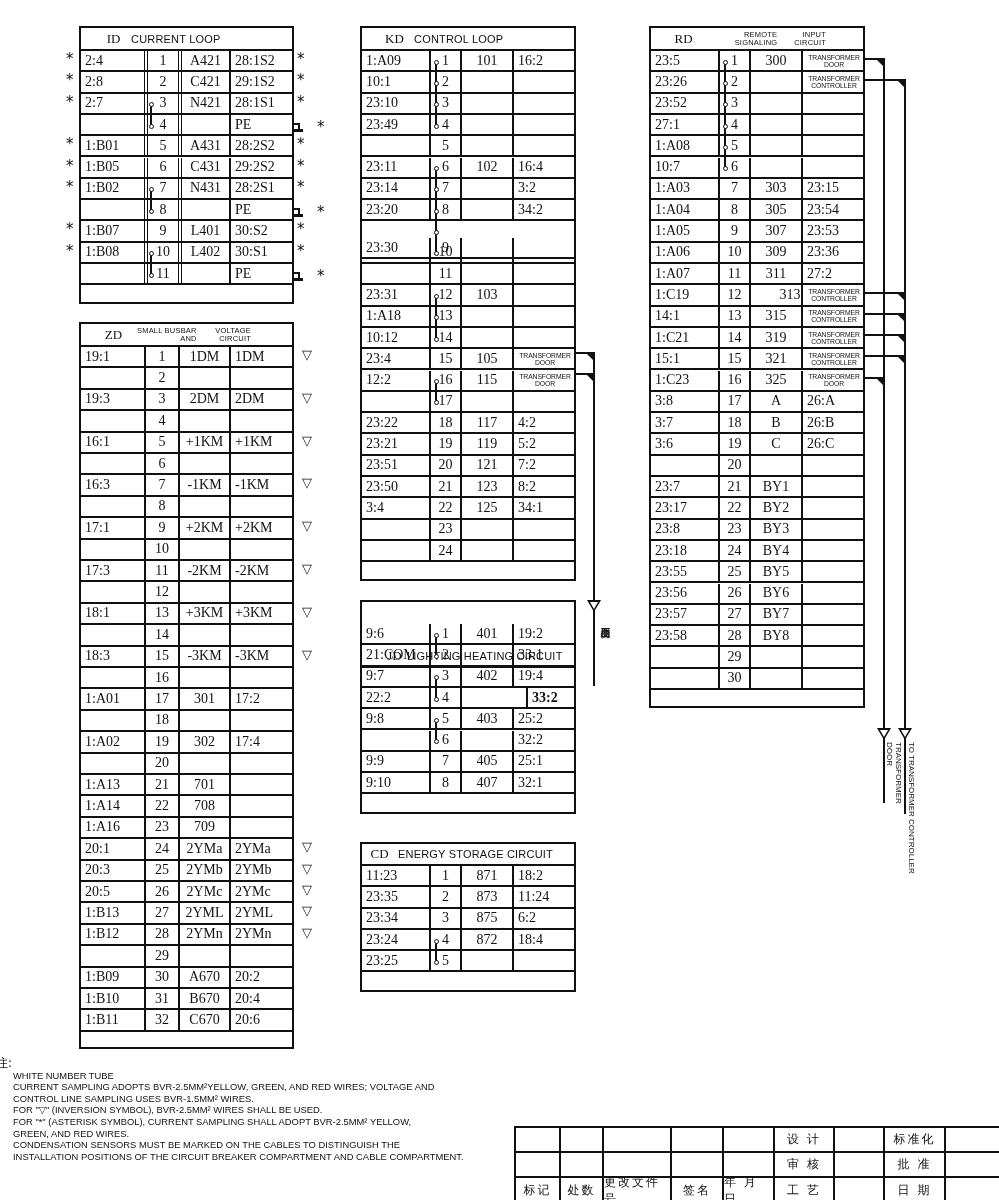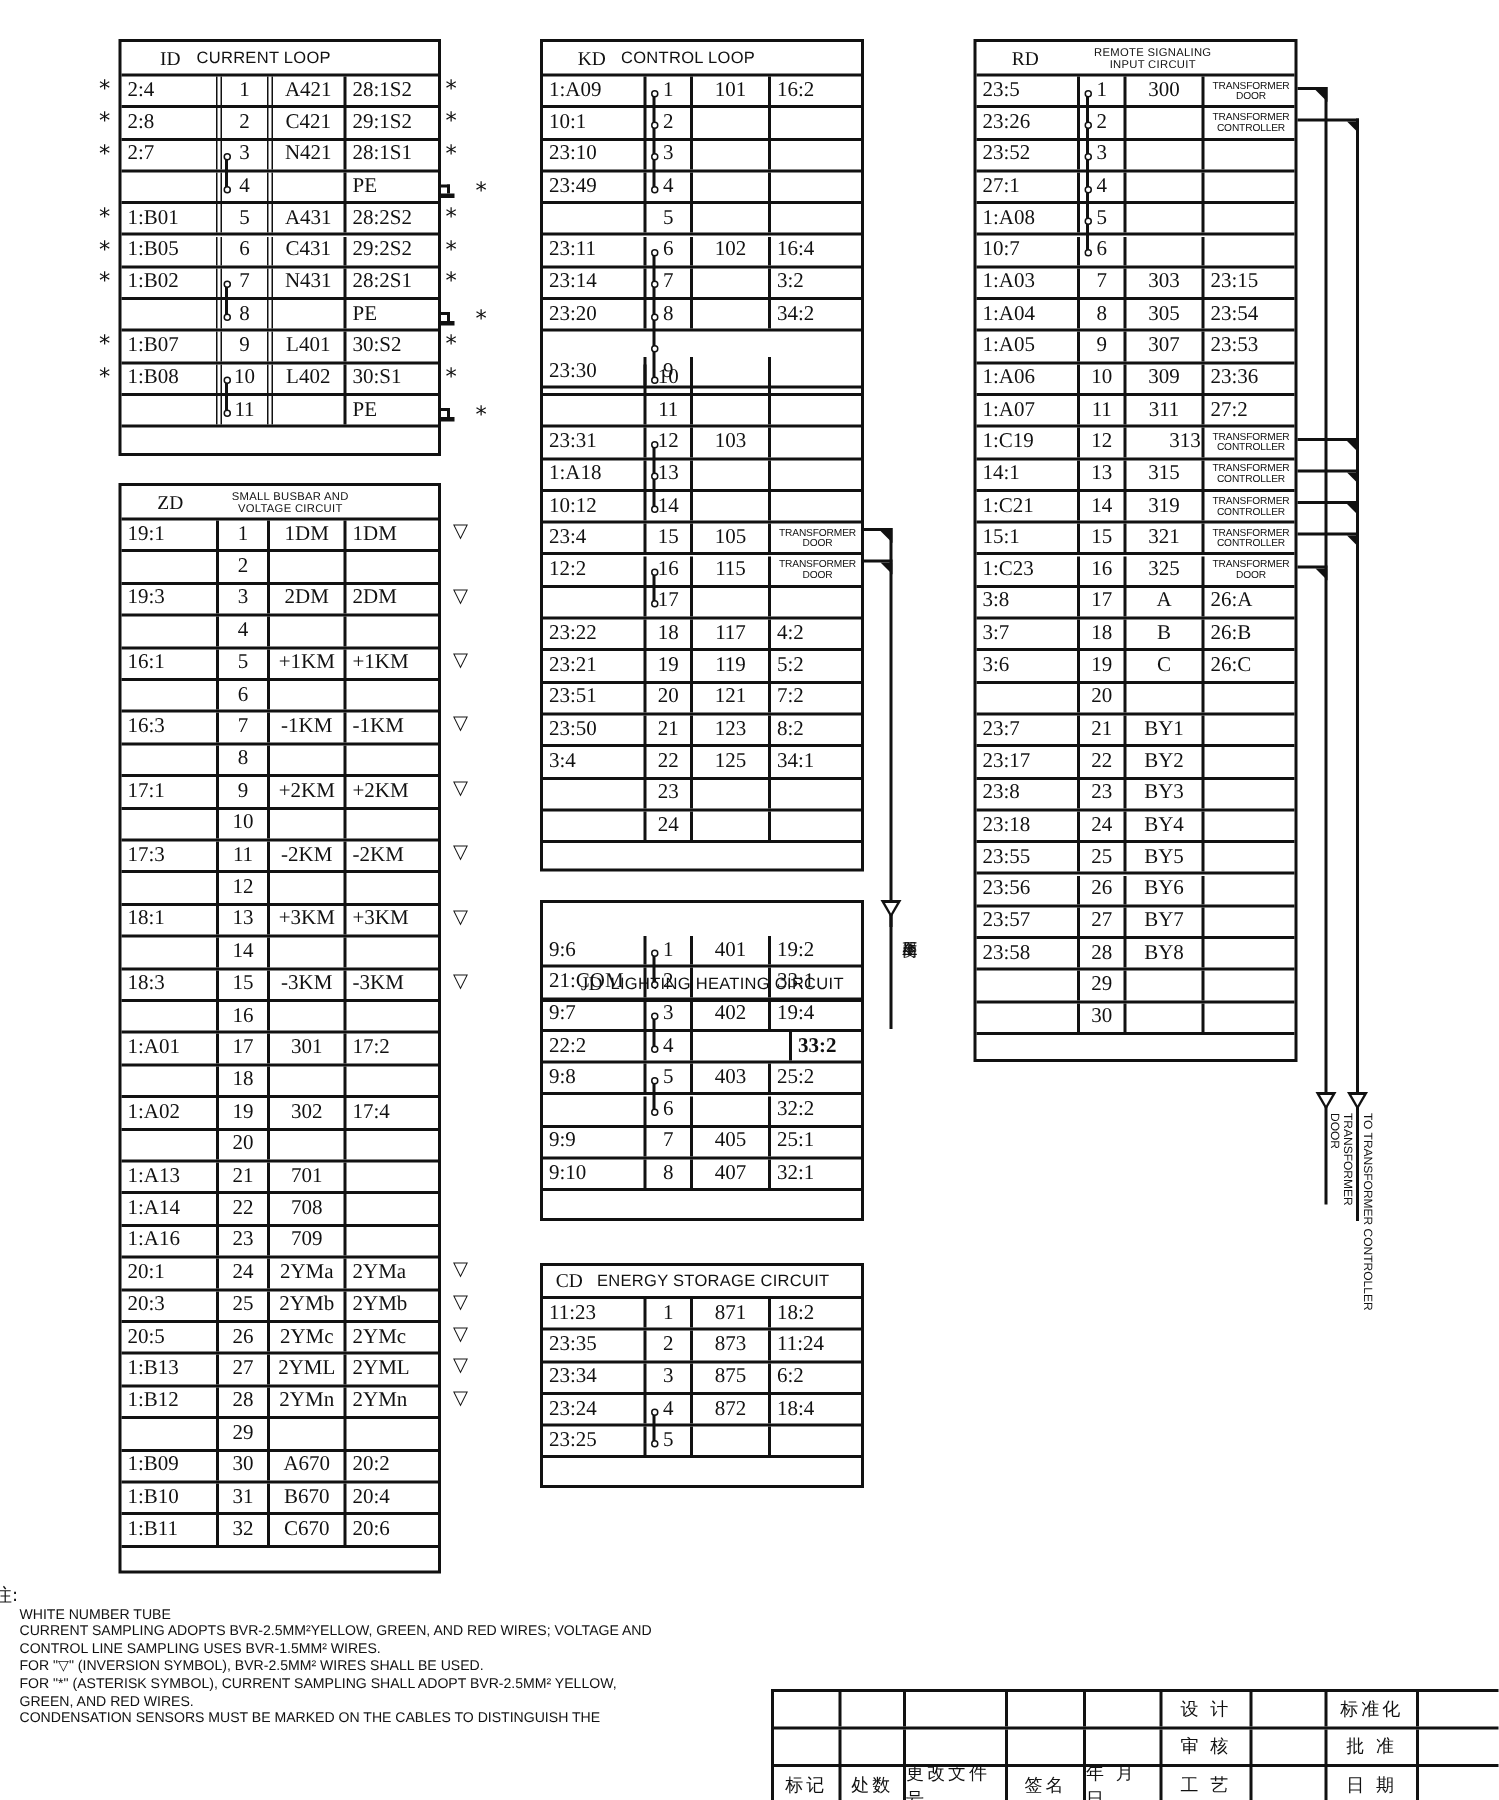--- a/index.html
+++ b/index.html
@@ -1,21 +1,21 @@
 <!DOCTYPE html>
 <html><head>
 <meta charset="utf-8">
 <style>
   html,body{margin:0;padding:0;background:#fff;}
   body{width:999px;height:1200px;position:relative;overflow:hidden;font-family:"Liberation Serif","DejaVu Serif",serif;color:#111;}
   .tbl{position:absolute;border:2px solid #111;box-sizing:border-box;background:#fff;}
   .thead{position:absolute;left:0;right:0;top:0;border-bottom:2px solid #111;box-sizing:border-box;font-size:12px;}
   .thead .code{position:absolute;left:0;top:0;bottom:0;width:65px;display:flex;align-items:center;justify-content:center;font-size:13px;}
   .thead .ttl{position:absolute;top:0;bottom:0;display:flex;align-items:center;font-family:"Liberation Sans","DejaVu Sans",sans-serif;font-size:11px;letter-spacing:0.2px;}
-  .thead .ttl.small{font-size:7.5px;line-height:8px;text-align:right;flex-direction:column;justify-content:center;}
+  .thead .ttl.small{font-size:7.5px;line-height:8px;text-align:right;flex-direction:row;justify-content:center;}
   .row{position:absolute;left:0;right:0;border-bottom:2px solid #111;box-sizing:border-box;}
   .cell{position:absolute;top:0;bottom:0;box-sizing:border-box;font-size:14px;line-height:1;display:flex;align-items:center;white-space:nowrap;overflow:visible;}
   .c0{padding-left:4px;}
   .c1{justify-content:center;border-left:2px solid #111;}
   .c2{justify-content:center;border-left:2px solid #111;}
   .c3{padding-left:4px;border-left:2px solid #111;}
   .dbl{border-left:4px double #111 !important;}
   .note{font-family:"Liberation Sans","DejaVu Sans",sans-serif;font-size:6.8px;line-height:7px;text-align:center;flex-direction:column;justify-content:center;padding-left:0;letter-spacing:-0.1px;}
   .mark{position:absolute;font-size:15px;font-family:"DejaVu Sans",sans-serif;}
   .tri{position:absolute;font-size:13px;font-family:"DejaVu Sans",sans-serif;}
@@ -853,20 +853,21 @@
 <div class="notes">
   <div class="nt-head" style="margin-left:-4px;">注:</div>
   <div id="notes-lines">
       <div class="nt-line">WHITE NUMBER TUBE</div>
       <div class="nt-line">CURRENT SAMPLING ADOPTS BVR-2.5MM²YELLOW, GREEN, AND RED WIRES; VOLTAGE AND</div>
       <div class="nt-line">CONTROL LINE SAMPLING USES BVR-1.5MM² WIRES.</div>
       <div class="nt-line">FOR "▽" (INVERSION SYMBOL), BVR-2.5MM² WIRES SHALL BE USED.</div>
       <div class="nt-line">FOR "*" (ASTERISK SYMBOL), CURRENT SAMPLING SHALL ADOPT BVR-2.5MM² YELLOW,</div>
       <div class="nt-line">GREEN, AND RED WIRES.</div>
       <div class="nt-line">CONDENSATION SENSORS MUST BE MARKED ON THE CABLES TO DISTINGUISH THE</div>
+      <div class="nt-line">INSTALLATION POSITIONS OF THE CIRCUIT BREAKER COMPARTMENT AND CABLE COMPARTMENT.</div>
     </div>
 </div>
 
 <div class="titleblock" id="titleblock">
     <div class="tb-row" style="top: 0px;">
       <span class="tb-cell" style="left: 0px; width: 43px; border-left: none;"></span>
       <span class="tb-cell" style="left: 43px; width: 43px;"></span>
       <span class="tb-cell" style="left: 86px; width: 68px;"></span>
       <span class="tb-cell" style="left: 154px; width: 52px;"></span>
       <span class="tb-cell" style="left: 206px; width: 51px;"></span>

